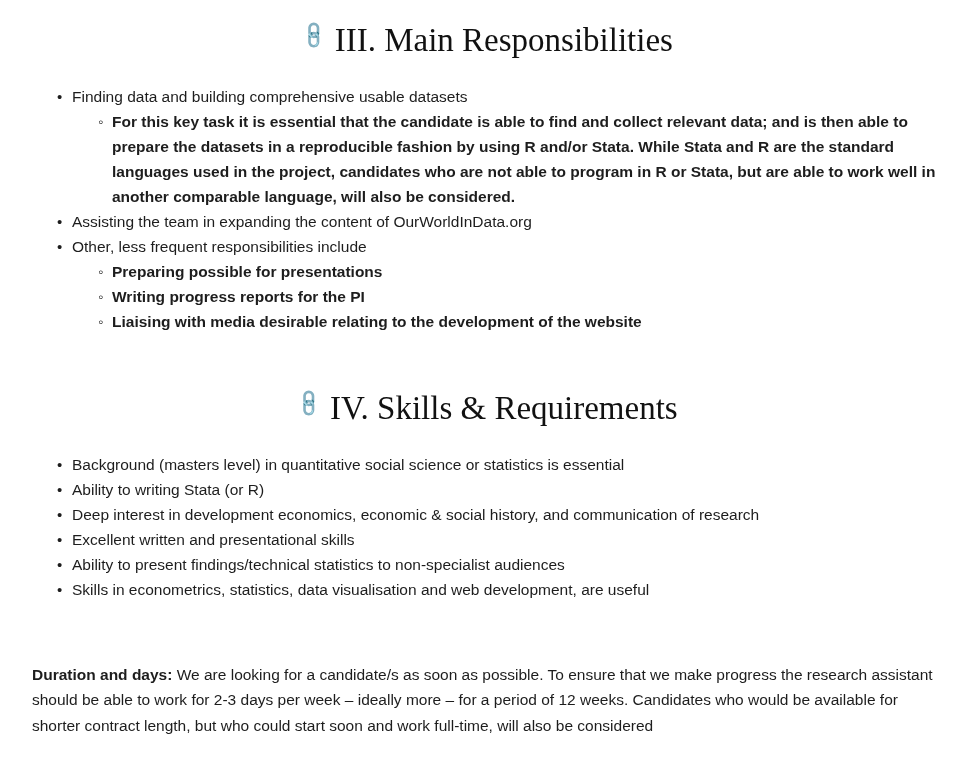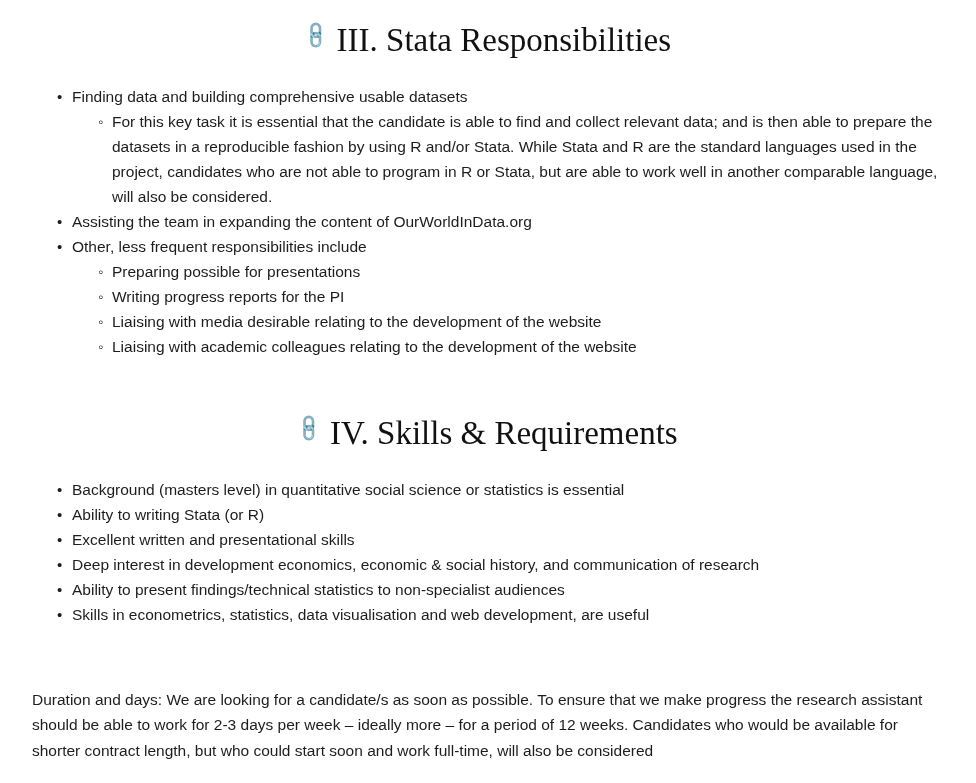--- a/index.html
+++ b/index.html
@@ -78,20 +78,21 @@
   }
   ul.sub > li {
     position: relative;
     padding-left: 40px;
     font-size: 15.5px;
     line-height: 25px;
     color: #1d1d1d;
   }
   ul.sub > li > .li-text {
     display: block;
+    font-weight: bold;
   }
   ul.sub > li > .li-text::before {
     content: "\25E6";
     position: absolute;
     left: 26px;
     color: #1d1d1d;
     font-size: 15px;
     line-height: 25px;
   }
   .sub-para {
@@ -103,33 +104,33 @@
   .gap-md { height: 24px; }
   .gap-lg { height: 44px; }
   .gap-xl { height: 52px; }
   .closing {
     font-size: 15.5px;
     line-height: 25.5px;
     color: #1d1d1d;
     padding: 0 2px 0 2px;
   }
   .closing b {
-    font-weight: normal;
+    font-weight: bold;
   }
   .sec1-top { height: 18px; }
 </style>
 </head>
 <body>
 
 <div class="page">
 
   <div class="sec1-top"></div>
 
   <div class="heading-block">
-    <h2 class="section-heading"><span class="anchor-icon">🔗</span><span class="heading-text">III. Stata Responsibilities</span></h2>
+    <h2 class="section-heading"><span class="anchor-icon">🔗</span><span class="heading-text">III. Main Responsibilities</span></h2>
   </div>
 
   <div class="gap-md"></div>
 
   <ul class="bullets">
     <li>
       <span class="li-text">Finding data and building comprehensive usable datasets</span>
       <ul class="sub">
         <li>
           <span class="li-text sub-para">For this key task it is essential that the candidate is able to find and collect relevant data; and is then able to prepare the datasets in a reproducible fashion by using R and/or Stata. While Stata and R are the standard languages used in the project, candidates who are not able to program in R or Stata, but are able to work well in another comparable language, will also be considered.</span>
@@ -144,47 +145,44 @@
       <ul class="sub">
         <li>
           <span class="li-text">Preparing possible for presentations</span>
         </li>
         <li>
           <span class="li-text">Writing progress reports for the PI</span>
         </li>
         <li>
           <span class="li-text">Liaising with media desirable relating to the development of the website</span>
         </li>
-        <li>
-          <span class="li-text">Liaising with academic colleagues relating to the development of the website</span>
-        </li>
       </ul>
     </li>
   </ul>
 
   <div class="gap-xl"></div>
 
   <div class="heading-block">
     <h2 class="section-heading"><span class="anchor-icon">🔗</span><span class="heading-text">IV. Skills &amp; Requirements</span></h2>
   </div>
 
   <div class="gap-md"></div>
 
   <ul class="bullets">
     <li>
       <span class="li-text">Background (masters level) in quantitative social science or statistics is essential</span>
     </li>
     <li>
       <span class="li-text">Ability to writing Stata (or R)</span>
     </li>
     <li>
-      <span class="li-text">Excellent written and presentational skills</span>
+      <span class="li-text">Deep interest in development economics, economic &amp; social history, and communication of research</span>
     </li>
     <li>
-      <span class="li-text">Deep interest in development economics, economic &amp; social history, and communication of research</span>
+      <span class="li-text">Excellent written and presentational skills</span>
     </li>
     <li>
       <span class="li-text">Ability to present findings/technical statistics to non-specialist audiences</span>
     </li>
     <li>
       <span class="li-text">Skills in econometrics, statistics, data visualisation and web development, are useful</span>
     </li>
   </ul>
 
   <div class="gap-lg"></div>

